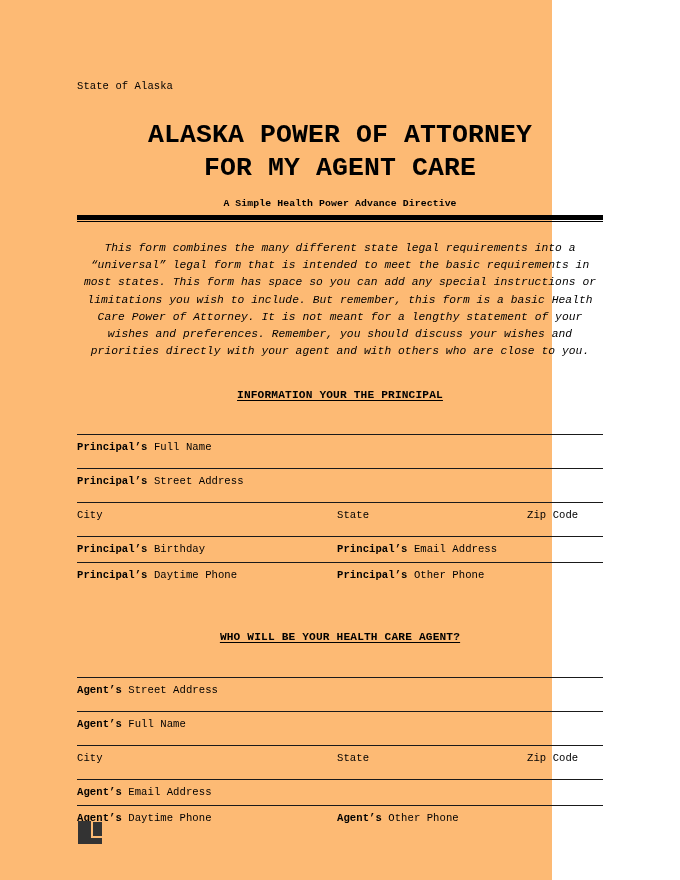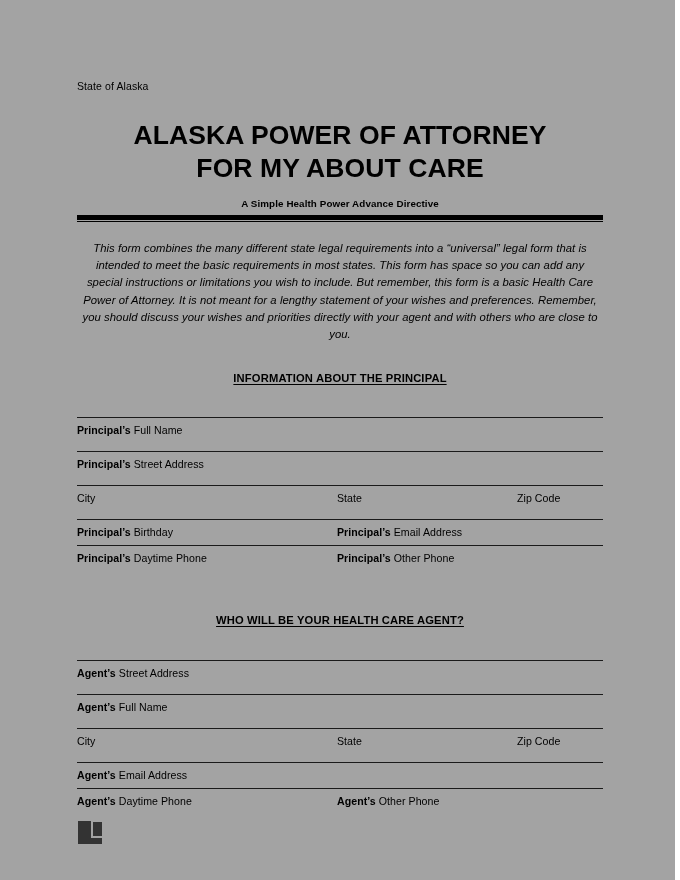--- a/index.html
+++ b/index.html
@@ -11,24 +11,25 @@
   body {
     width: 680px;
     height: 880px;
     font-family: "Liberation Sans", sans-serif;
     color: #000000;
     -webkit-font-smoothing: none;
   }
 
   .page {
     position: relative;
-    width: 675px;
+    width: 552px;
     height: 880px;
-    background: #a3a3a3;
+    background: #fdba74;
     box-sizing: border-box;
+    font-family: Liberation Mono, monospace;
   }
 
   .content {
     position: absolute;
     left: 77px;
     top: 0;
     width: 526px;
   }
 
   
@@ -114,51 +115,51 @@
     font-size: 10.6px;
     font-weight: normal;
     white-space: nowrap;
     line-height: 13px;
     letter-spacing: 0.05px;
   }
   .field-label b { font-weight: bold; }
 
   .col-1 { left: 0px; }
   .col-2 { left: 260px; }
-  .col-3 { left: 440px; }
+  .col-3 { left: 450px; }
 
   
   .footer-logo {
     position: absolute;
     left: 78px;
     top: 820px;
     width: 24px;
     height: 24px;
   }
 </style>
 </head>
 <body>
 
 <div class="page">
   <div class="content">
 
     <div class="state-label">State of Alaska</div>
 
     <h1 class="doc-title">
       <span class="line1">ALASKA POWER OF ATTORNEY</span>
-      <span class="line2">FOR MY ABOUT CARE</span>
+      <span class="line2">FOR MY AGENT CARE</span>
     </h1>
 
     <div class="doc-subtitle">A Simple Health Power Advance Directive</div>
 
     <div class="rule-thick"></div>
 
     <p class="intro">This form combines the many different state legal requirements into a “universal” legal form that is intended to meet the basic requirements in most states. This form has space so you can add any special instructions or limitations you wish to include. But remember, this form is a basic Health Care Power of Attorney. It is not meant for a lengthy statement of your wishes and preferences. Remember, you should discuss your wishes and priorities directly with your agent and with others who are close to you.</p>
 
-    <div class="section-heading heading-principal">INFORMATION ABOUT THE PRINCIPAL</div>
+    <div class="section-heading heading-principal">INFORMATION YOUR THE PRINCIPAL</div>
 
     <div class="form-block principal">
 
       <div class="field-row">
         <div class="field-label col-1"><b>Principal’s</b><span> Full Name</span></div>
       </div>
 
       <div class="field-row">
         <div class="field-label col-1"><b>Principal’s</b><span> Street Address</span></div>
       </div>

